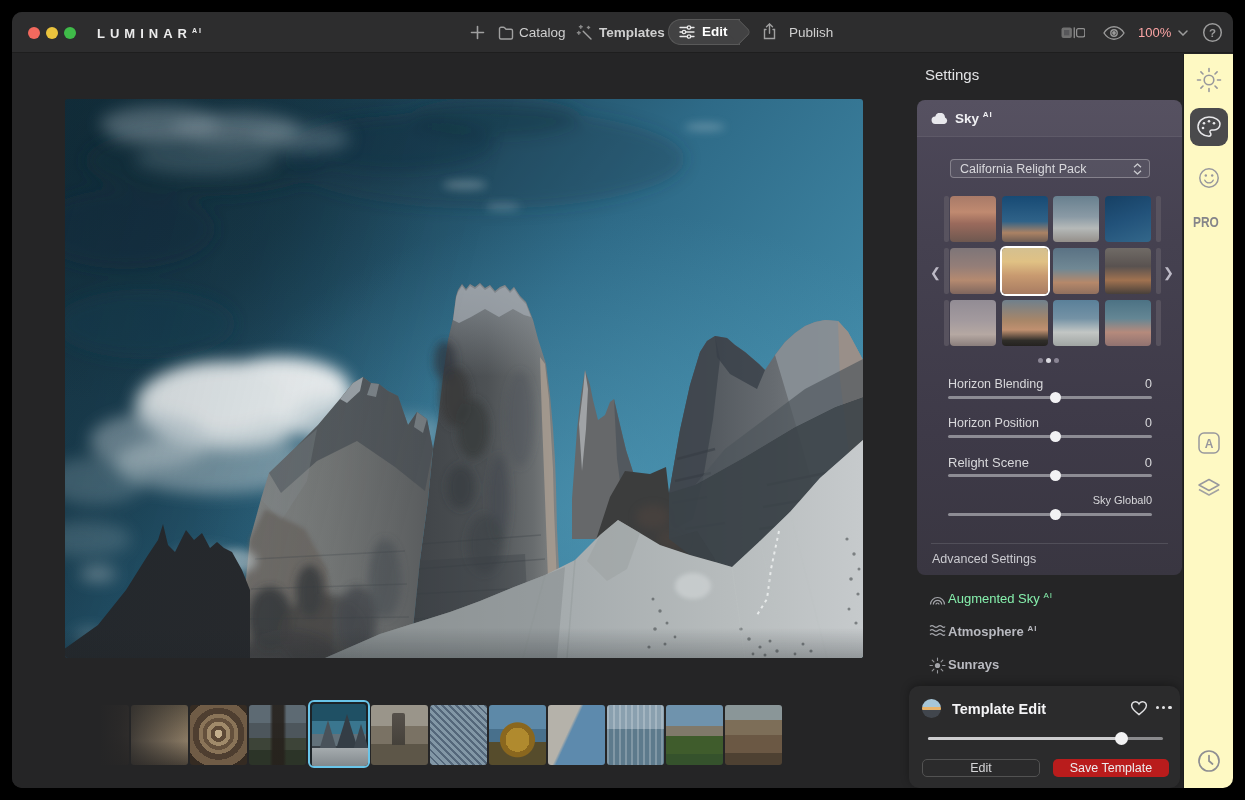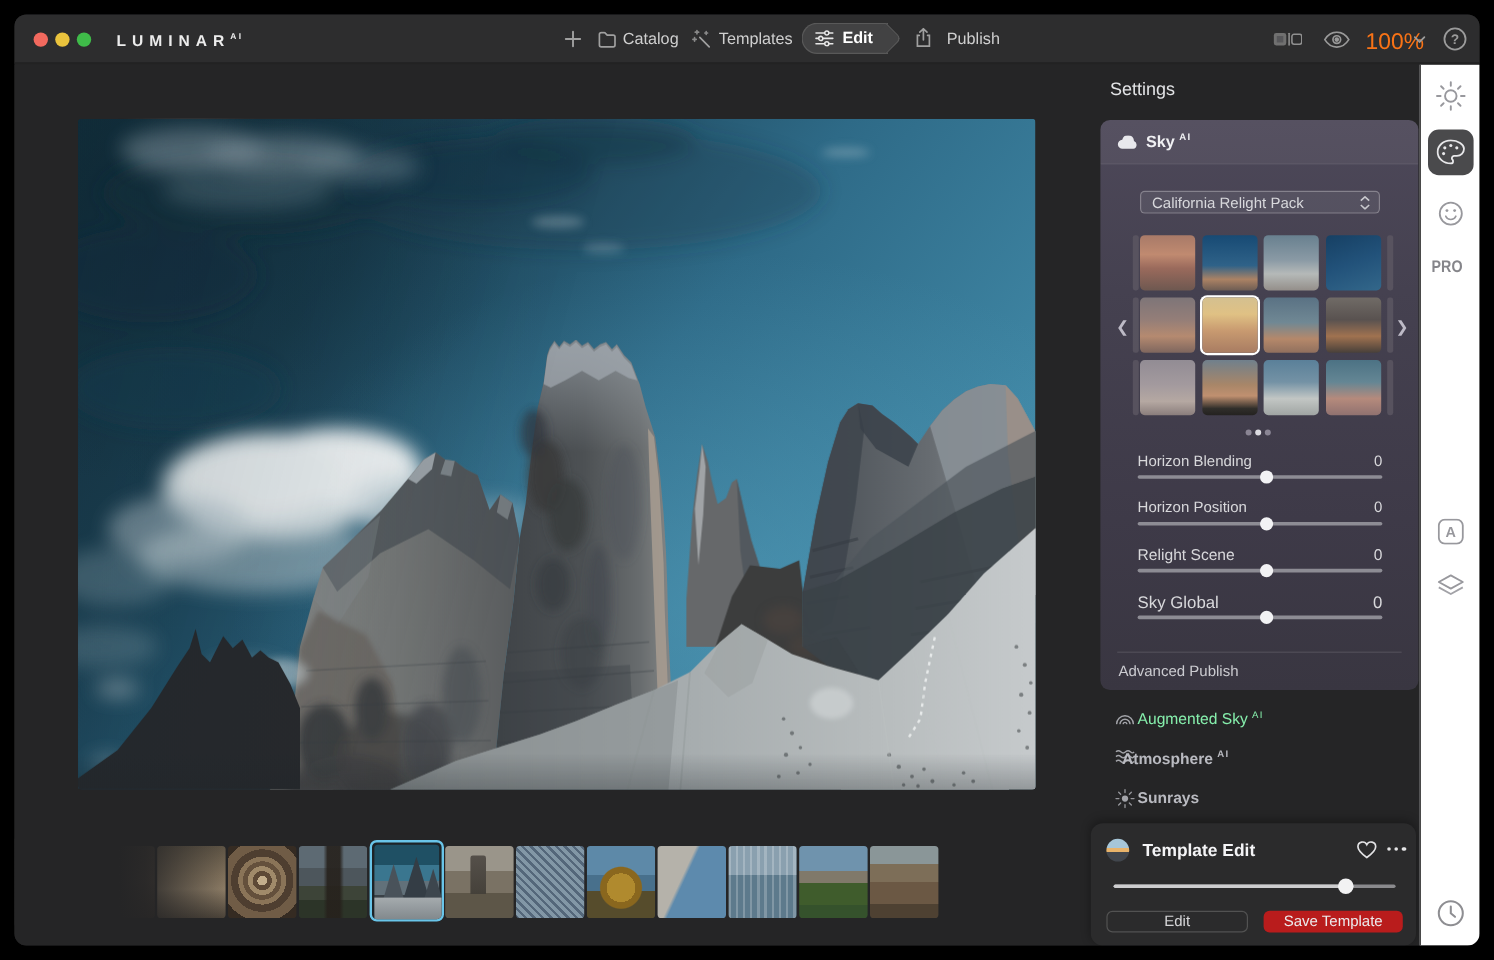--- a/index.html
+++ b/index.html
@@ -6,21 +6,21 @@
   html,body { width:1245px; height:800px; background:#000; font-family:"Liberation Sans",sans-serif; overflow:hidden; }
   .win { position:absolute; left:12px; top:12px; width:1221px; height:776px; background:#252526; border-radius:10px; overflow:hidden; }
   .titlebar { position:absolute; left:0; top:0; width:100%; height:41px; background:#2d2d2e; border-bottom:1px solid #1e1e1e; }
   .tl { position:absolute; top:15px; width:12px; height:12px; border-radius:50%; }
   .logo { position:absolute; left:85px; top:14px; font-size:13px; font-weight:bold; letter-spacing:5px; color:#ececec; }
   .logo sup { font-size:7px; letter-spacing:2px; }
   .canvas { position:absolute; left:0; top:42px; width:893px; height:734px; background:#252526; }
   .photo { position:absolute; left:53px; top:45px; width:798px; height:559px; border-radius:3px; overflow:hidden; }
   .strip { position:absolute; left:0; top:651px; width:893px; height:83px; }
   .panel { position:absolute; left:893px; top:42px; width:278px; height:734px; background:#252526; }
-  .rail { position:absolute; left:1171px; top:42px; width:50px; height:734px; background:#ffffff; border-left:1px solid #1d1d1d; }
+  .rail { position:absolute; left:1171px; top:42px; width:50px; height:734px; background:#fef9c3; border-left:1px solid #1d1d1d; }
 </style>
 </head>
 <body>
 <div class="win">
   <div class="titlebar">
     <div class="tl" style="left:16px;background:#f2695e;"></div>
     <div class="tl" style="left:34px;background:#eac33d;"></div>
     <div class="tl" style="left:52px;background:#3fbb49;"></div>
     <div class="logo">LUMINAR<sup>AI</sup></div>
     <svg width="15" height="15" viewBox="0 0 15 15" style="position:absolute;left:458px;top:13px;">
@@ -29,21 +29,21 @@
     <svg width="16" height="14" viewBox="0 0 16 14" style="position:absolute;left:486px;top:14px;">
         <path d="M1.5 3.5v8a1.5 1.5 0 001.5 1.5h10a1.5 1.5 0 001.5-1.5V4.7a1.5 1.5 0 00-1.5-1.5H8L6.6 1.8a1.5 1.5 0 00-1.2-.6H3A1.5 1.5 0 001.5 2.7z" fill="none" stroke="#a0a0a0" stroke-width="1.4"></path>
       </svg>
     <span style="position:absolute;left:507px;top:13px;font-size:13.5px;color:#cfcfcf;">Catalog</span>
     <svg width="17" height="17" viewBox="0 0 17 17" style="position:absolute;left:564px;top:12px;">
         <g stroke="#a0a0a0" stroke-width="1.4" stroke-linecap="round">
           <path d="M7.2 7.2L15 15"></path>
           <path d="M4.8 1.4v2.8M3.4 2.8h2.8M12.5 2.4v2.2M11.4 3.5h2.2M1.4 8.8h2.8M2.8 7.4v2.8" opacity="0.8"></path>
         </g>
       </svg>
-    <span style="position:absolute;left:587px;top:13px;font-size:13.5px;color:#cfcfcf;">Templates</span>
+    <span style="position:absolute;left:587px;top:13px;font-size:13.5px;color:#cfcfcf;font-weight:bold;">Templates</span>
     <div style="position:absolute;left:656px;top:7px;width:72px;height:26px;">
       <div style="position:absolute;left:0;top:0;width:72px;height:26px;background:#424243;border:1px solid #595959;border-radius:13px 0 0 13px;border-right:none;"></div>
       <div style="position:absolute;right:-8px;top:4.1px;width:17.8px;height:17.8px;background:#424243;border:1px solid #595959;border-left:none;border-bottom:none;transform:rotate(45deg);border-radius:0 5px 0 0;"></div>
       <svg width="16" height="14" viewBox="0 0 16 14" style="position:absolute;left:11px;top:6px;">
           <g stroke="#e8e8e8" stroke-width="1.3" stroke-linecap="round" fill="none">
             <path d="M1 2.5h14M1 7h14M1 11.5h14"></path>
           </g>
           <g fill="#424243" stroke="#e8e8e8" stroke-width="1.3">
             <circle cx="10" cy="2.5" r="1.7"></circle>
             <circle cx="5" cy="7" r="1.7"></circle>
@@ -64,21 +64,21 @@
         <rect x="0.5" y="0.5" width="10.4" height="10.4" rx="2" fill="#707070"></rect>
         <rect x="3" y="3" width="5.4" height="5.4" fill="#57575a"></rect>
         <rect x="12.6" y="0.2" width="1.3" height="11" rx="0.6" fill="#909090"></rect>
         <rect x="15.6" y="1.6" width="8.2" height="8.2" rx="1.8" fill="none" stroke="#909090" stroke-width="1.3"></rect>
       </svg>
     <svg width="22" height="14" viewBox="0 0 22 14" style="position:absolute;left:1091px;top:14px;">
         <path d="M1 7C4 2.2 8 0.8 11 0.8S18 2.2 21 7C18 11.8 14 13.2 11 13.2S4 11.8 1 7z" fill="none" stroke="#999" stroke-width="1.4"></path>
         <circle cx="11" cy="7" r="3.2" fill="none" stroke="#999" stroke-width="1.4"></circle>
         <circle cx="11" cy="7" r="1.9" fill="#999"></circle>
       </svg>
-    <span style="position:absolute;left:1126px;top:13px;font-size:19px;color:#f97316;">100%</span>
+    <span style="position:absolute;left:1126px;top:13px;font-size:13px;color:#fca5a5;">100%</span>
     <svg width="10" height="6" viewBox="0 0 10 6" style="position:absolute;left:1166px;top:18px;">
         <path d="M1 1l4 4 4-4" fill="none" stroke="#9b9b9b" stroke-width="1.5" stroke-linecap="round"></path>
       </svg>
     <svg width="21" height="21" viewBox="0 0 21 21" style="position:absolute;left:1190px;top:10px;">
         <circle cx="10.5" cy="10.5" r="8.8" fill="none" stroke="#9b9b9b" stroke-width="1.5"></circle>
         <text x="10.5" y="15" text-anchor="middle" font-size="11.5" font-weight="bold" fill="#9b9b9b" font-family="Liberation Sans">?</text>
       </svg>
   </div>
   <div class="canvas">
     <div class="photo" id="photo"><svg width="798" height="559" viewBox="0 0 798 559">
@@ -347,42 +347,42 @@
   <div style="position:absolute;left:137px;top:258px;width:5px;height:5px;border-radius:50%;background:#8a8594;"></div>
   <div style="position:absolute;left:31px;top:277px;width:204px;font-size:12.5px;color:#d8d8db;">Horizon Blending<span style="float:right;">0</span></div>
         <div style="position:absolute;left:31px;top:296px;width:204px;height:2.5px;border-radius:2px;background:#8d8c94;"></div>
         <div style="position:absolute;left:133px;top:291.5px;width:11px;height:11px;border-radius:50%;background:#f2f2f4;"></div>
         <div style="position:absolute;left:31px;top:316px;width:204px;font-size:12.5px;color:#d8d8db;">Horizon Position<span style="float:right;">0</span></div>
         <div style="position:absolute;left:31px;top:335px;width:204px;height:2.5px;border-radius:2px;background:#8d8c94;"></div>
         <div style="position:absolute;left:133px;top:330.5px;width:11px;height:11px;border-radius:50%;background:#f2f2f4;"></div>
         <div style="position:absolute;left:31px;top:355px;width:204px;font-size:13px;color:#d8d8db;">Relight Scene<span style="float:right;">0</span></div>
         <div style="position:absolute;left:31px;top:374px;width:204px;height:2.5px;border-radius:2px;background:#8d8c94;"></div>
         <div style="position:absolute;left:133px;top:369.5px;width:11px;height:11px;border-radius:50%;background:#f2f2f4;"></div>
-        <div style="position:absolute;left:31px;top:394px;width:204px;font-size:14px;color:#d8d8db;">Sky Global<span style="float:right;">0</span></div>
+        <div style="position:absolute;left:31px;top:394px;width:204px;font-size:11px;color:#d8d8db;text-align:right;">Sky Global<span style="float:right;">0</span></div>
         <div style="position:absolute;left:31px;top:413px;width:204px;height:2.5px;border-radius:2px;background:#8d8c94;"></div>
         <div style="position:absolute;left:133px;top:408.5px;width:11px;height:11px;border-radius:50%;background:#f2f2f4;"></div>
   <div style="position:absolute;left:14px;top:443px;width:237px;height:1px;background:rgba(255,255,255,0.12);"></div>
-  <div style="position:absolute;left:15px;top:452px;font-size:12.5px;color:#cbcbd0;">Advanced Publish</div>
+  <div style="position:absolute;left:15px;top:452px;font-size:12.5px;color:#cbcbd0;">Advanced Settings</div>
 </div>
       <div style="position:absolute;left:24px;top:537px;width:20px;height:18px;"><svg width="17" height="11" viewBox="0 0 17 11">
           <g fill="none" stroke="#a3a4a9" stroke-width="1.2">
             <path d="M1.5 10.5a7 7 0 0114 0"></path>
             <path d="M4.3 10.5a4.2 4.2 0 018.4 0"></path>
             <path d="M7 10.5a1.5 1.5 0 013 0"></path>
           </g>
         </svg></div>
       <div style="position:absolute;left:43px;top:537px;font-size:13px;font-weight:normal;color:#86efac;">Augmented Sky <sup style="font-size:8px;letter-spacing:1px;">AI</sup></div>
       <div style="position:absolute;left:24px;top:570px;width:20px;height:18px;"><svg width="17" height="14" viewBox="0 0 17 14">
           <g fill="none" stroke="#a3a4a9" stroke-width="1.2">
             <path d="M1 2.5q2-1.8 4 0t4 0 4 0 3 0"></path>
             <path d="M1 6.5q2-1.8 4 0t4 0 4 0 3 0"></path>
             <path d="M1 10.5q2-1.8 4 0t4 0 4 0 3 0"></path>
           </g>
         </svg></div>
-      <div style="position:absolute;left:30px;top:570px;font-size:13px;font-weight:bold;color:#b9bac0;">Atmosphere <sup style="font-size:8px;letter-spacing:1px;">AI</sup></div>
+      <div style="position:absolute;left:43px;top:570px;font-size:13px;font-weight:bold;color:#b9bac0;">Atmosphere <sup style="font-size:8px;letter-spacing:1px;">AI</sup></div>
       <div style="position:absolute;left:24px;top:603px;width:20px;height:18px;"><svg width="17" height="17" viewBox="0 0 17 17">
           <circle cx="8.5" cy="8.5" r="2.6" fill="#a3a4a9"></circle>
           <g stroke="#a3a4a9" stroke-width="1.1" stroke-linecap="round">
             <path d="M8.5 1v2.4M8.5 13.6V16M1 8.5h2.4M13.6 8.5H16M3.2 3.2l1.7 1.7M12.1 12.1l1.7 1.7M13.8 3.2l-1.7 1.7M4.9 12.1l-1.7 1.7" opacity="0.9"></path>
           </g>
         </svg></div>
       <div style="position:absolute;left:43px;top:603px;font-size:13px;font-weight:bold;color:#b9bac0;text-align:right;">Sunrays</div>
 <div style="position:absolute;left:4px;top:632px;width:271px;height:102px;border-radius:10px;background:#2b2b2c;box-shadow:0 -2px 8px rgba(0,0,0,0.3);">
   <div style="position:absolute;left:13px;top:13px;width:19px;height:19px;border-radius:50%;background:linear-gradient(180deg,#a6c6d8 0 42%,#e8b36a 42% 58%,#41464d 58%);"></div>
   <div style="position:absolute;left:43px;top:15px;font-size:14.5px;font-weight:bold;color:#f4f4f6;">Template Edit</div>

